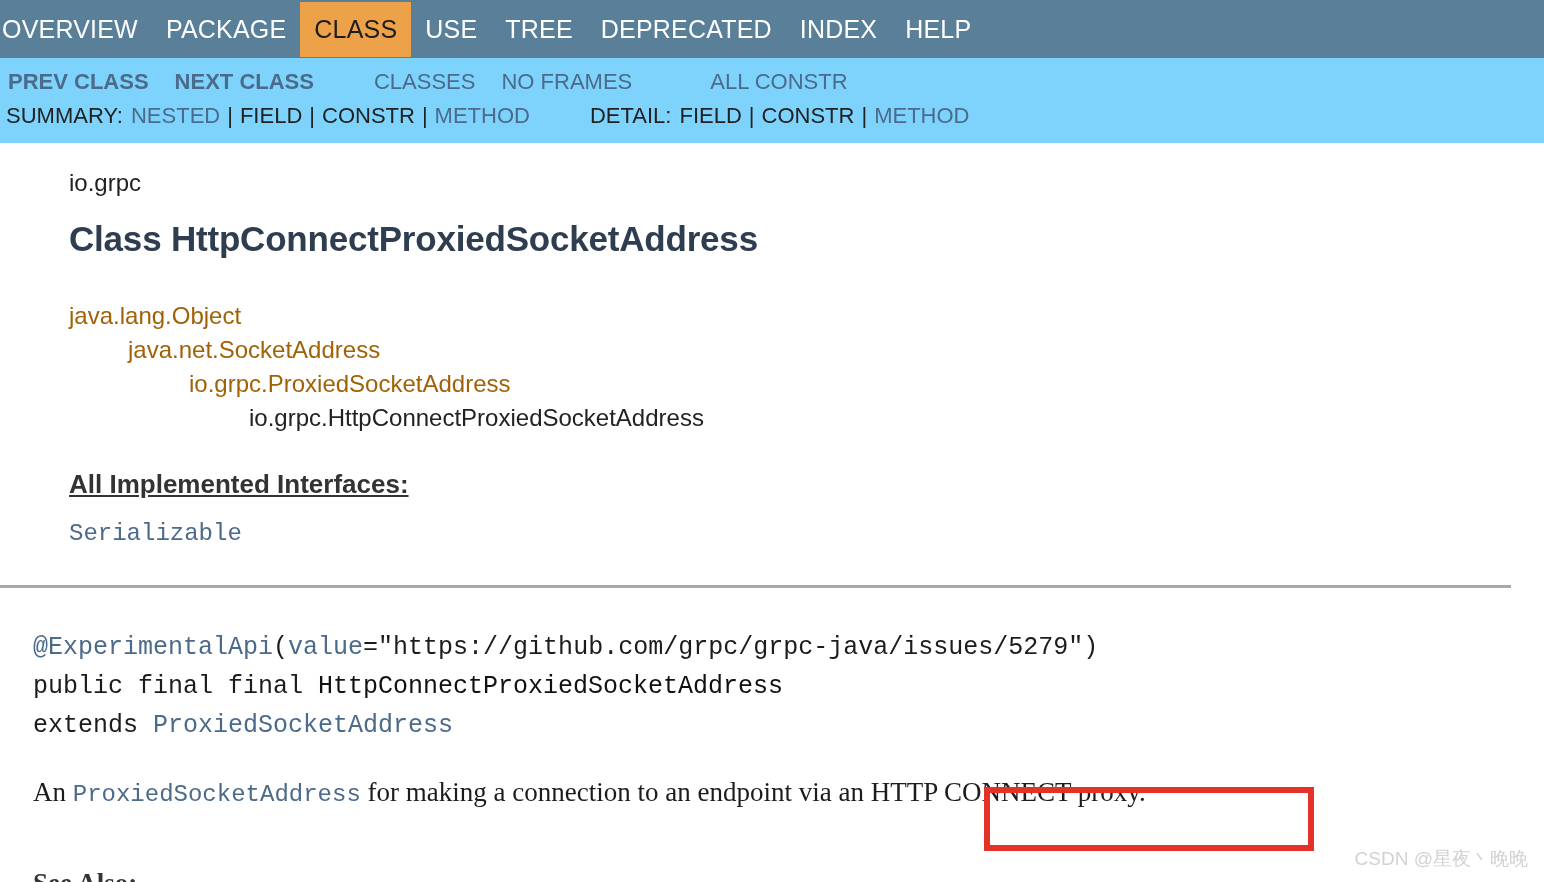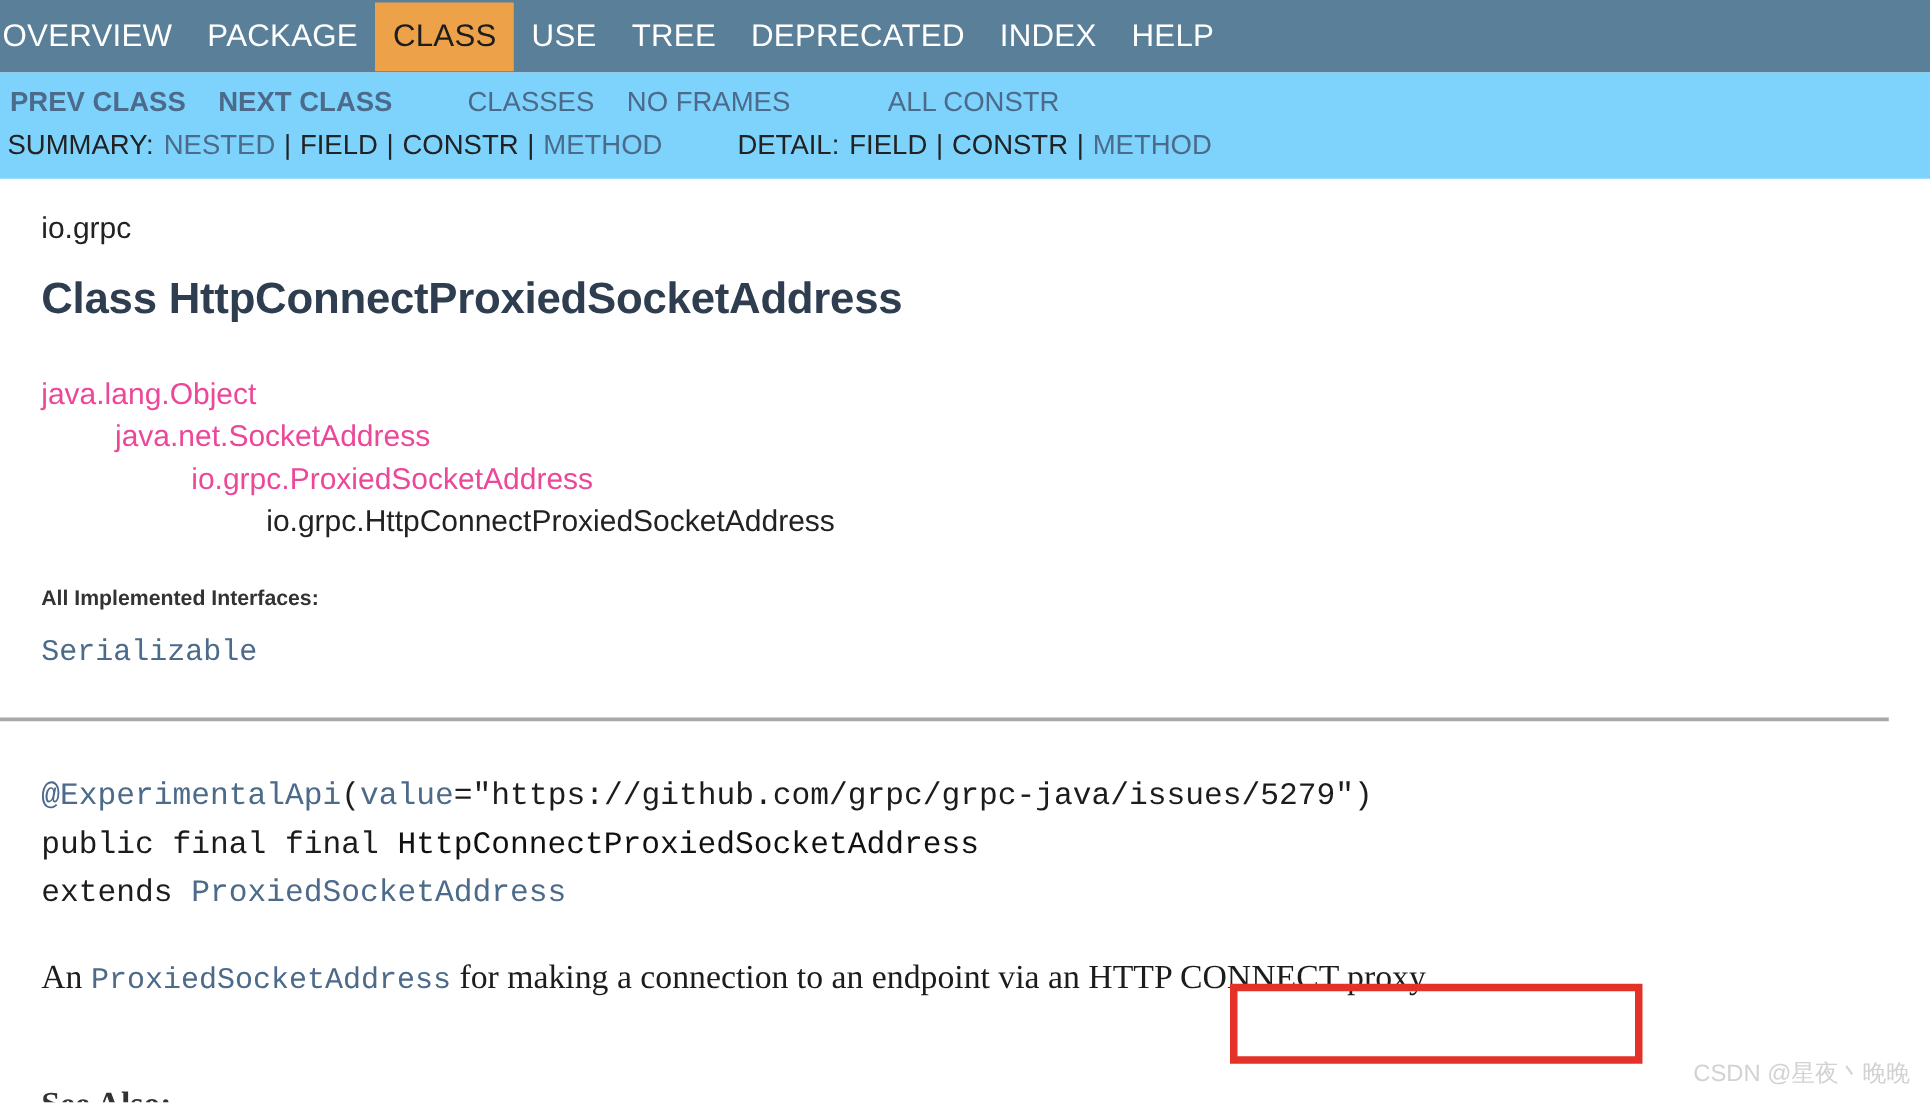--- a/index.html
+++ b/index.html
@@ -66,50 +66,52 @@
   .lnk-bold { font-weight: bold; }
   .plain { color: #222222; white-space: nowrap; }
   .sp-sm { display: inline-block; width: 26px; }
   .sp-md { display: inline-block; width: 60px; }
   .sp-lg { display: inline-block; width: 78px; }
   .bar { color: #222222; padding: 0 7px; }
 
   
   .content {
     padding: 26px 0 0 33px;
+    margin-left: 36px;
   }
   .pkg-name {
     font-size: 24px;
     color: #222222;
     margin-bottom: 22px;
   }
   .class-title {
     font-size: 35px;
     font-weight: bold;
     color: #2e3d4f;
     margin: 0 0 40px 0;
     letter-spacing: -0.2px;
   }
 
   
   .tree { margin-bottom: 34px; }
   .tree-line {
     font-size: 24px;
     line-height: 34px;
-    color: #ec4899;
+    color: #a16207;
     white-space: nowrap;
   }
   .tree-line.leaf { color: #222222; }
 
   
   .sec-label {
-    font-size: 17px;
+    font-size: 26px;
     font-weight: bold;
     color: #333333;
     margin-bottom: 20px;
+    text-decoration: underline;
   }
   .mono-link {
     font-family: "Liberation Mono", monospace;
     font-size: 24px;
     color: #4c6a8a;
   }
 
   hr.divider {
     border: none;
     border-top: 3px solid #a8a8a8;

